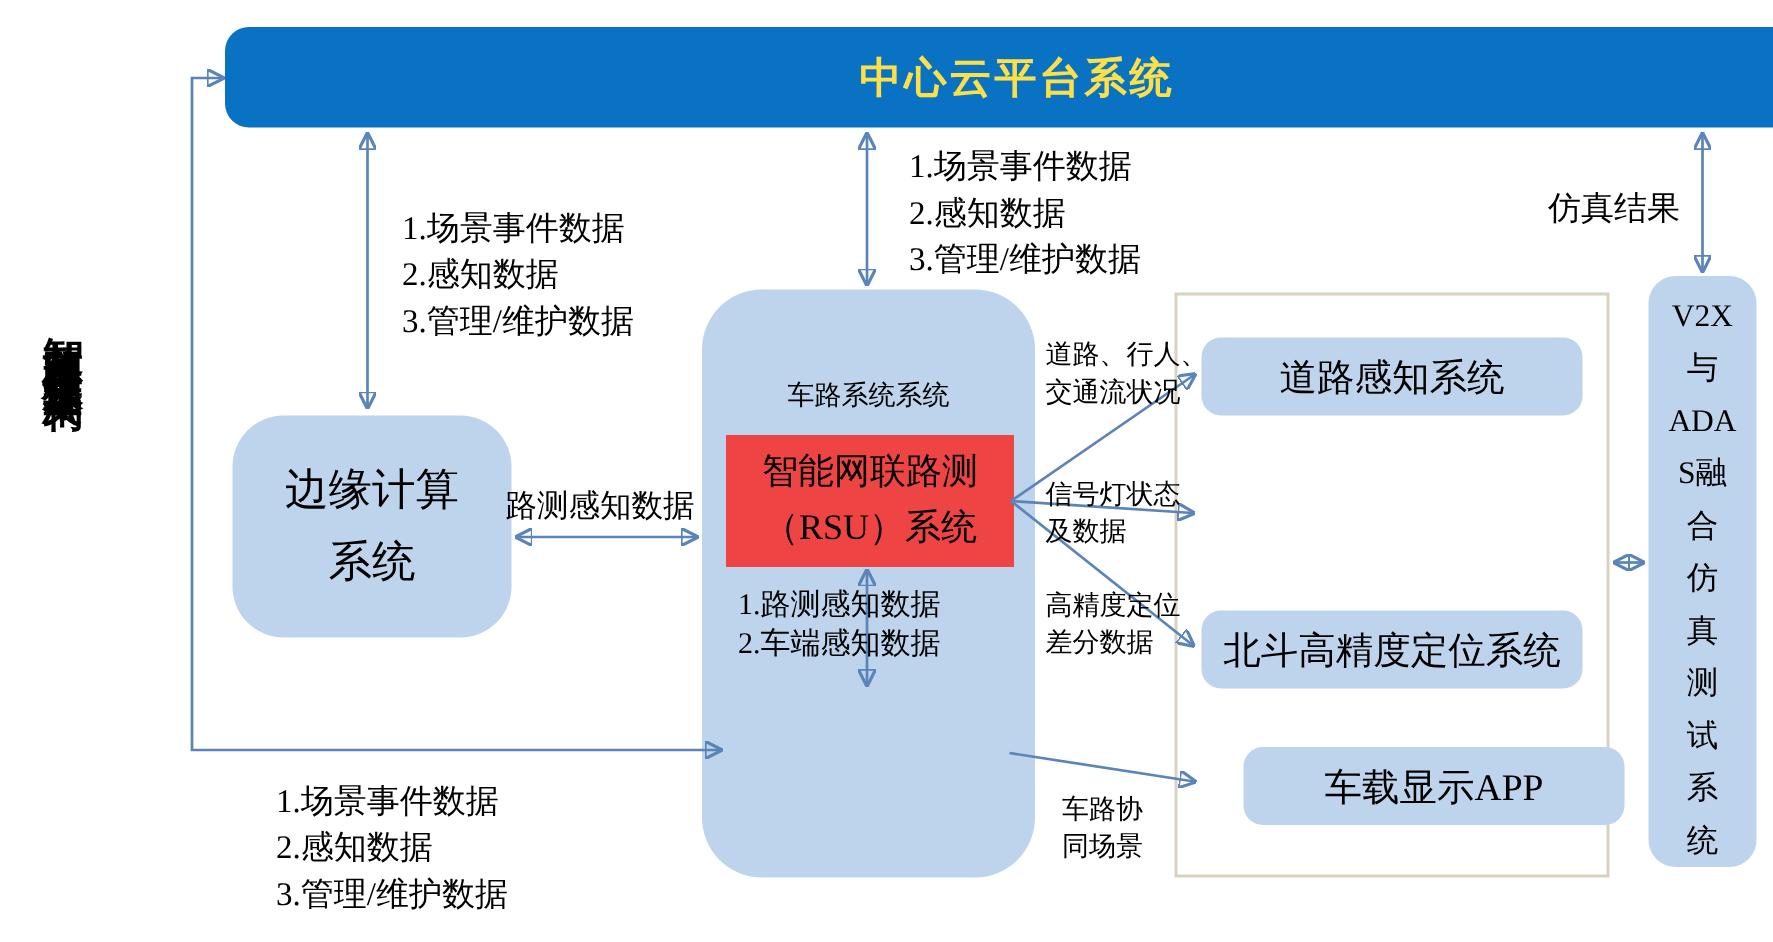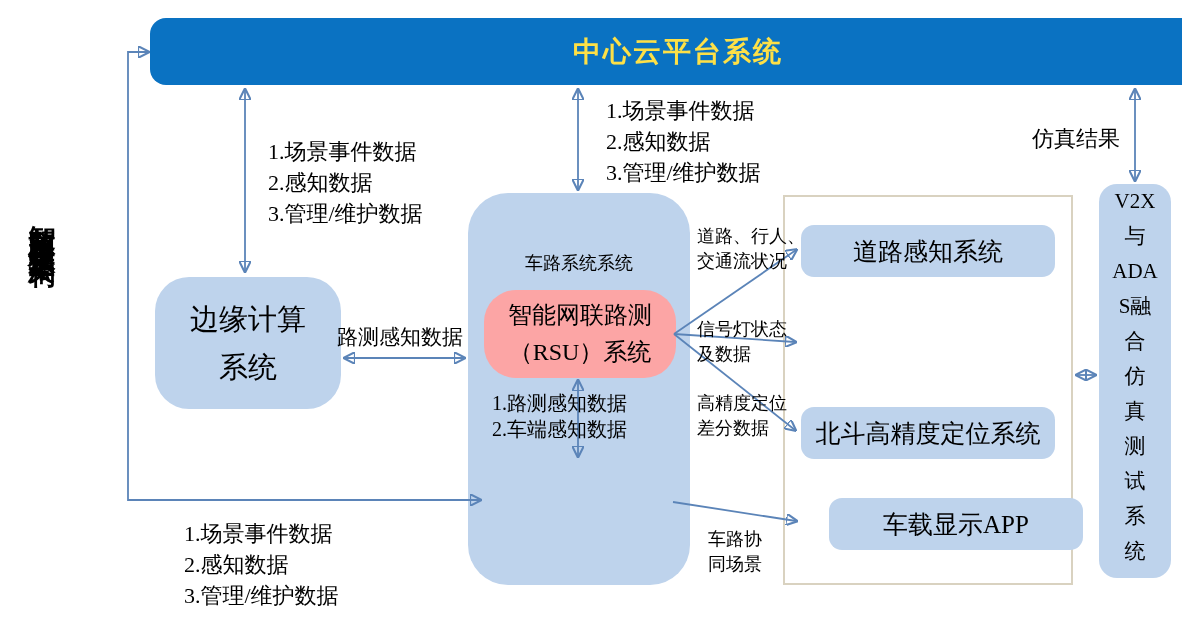--- a/index.html
+++ b/index.html
@@ -22,38 +22,38 @@
     color: #fde047; font-size: 28px; font-weight: bold; letter-spacing: 2px;
     z-index: 2;
   }
   .side-title {
     position: absolute; left: 22px; top: 203px;
     writing-mode: vertical-lr; text-orientation: upright;
     font-size: 27px; font-weight: 600; letter-spacing: 4px; line-height: 40px;
     z-index: 2;
   }
   .edge-box {
-    position: absolute; left: 155px; top: 277px; width: 186px; height: 132px;
+    position: absolute; left: 155px; top: 277px; width: 186px; height: 148px;
     background: #bed3ec; border-radius: 34px;
     display: flex; align-items: center; justify-content: center; text-align: center;
     font-size: 29px; line-height: 48px; z-index: 2;
   }
   .vr-container {
     position: absolute; left: 468px; top: 193px; width: 222px; height: 392px;
     background: #bed3ec; border-radius: 40px; z-index: 1;
   }
   .vr-title {
     position: absolute; left: 468px; top: 212px; width: 222px;
     text-align: center; font-size: 18px; z-index: 2; margin-top: 39px;
   }
   .inner-box {
     position: absolute; left: 484px; width: 192px; height: 88px;
-    background: #fca5a5;
+    background: #ef4444;
     display: flex; align-items: center; justify-content: center; text-align: center;
-    font-size: 24px; line-height: 37px; z-index: 2; border-radius: 32px;
+    font-size: 24px; line-height: 37px; z-index: 2;
   }
   .rsu-box { top: 290px; }
   .obu-box { top: 460px; }
   .exchange-text {
     position: absolute; left: 492px; top: 390px; width: 180px;
     font-size: 20px; line-height: 26px; z-index: 6;
   }
   .right-panel {
     position: absolute; left: 783px; top: 195px; width: 290px; height: 390px;
     background: #ffffff; border: 2px solid #d9d2c0; z-index: 1;
@@ -64,21 +64,21 @@
     display: flex; align-items: center; justify-content: center;
     font-size: 25px; z-index: 2;
   }
   .rb-0 { top: 225px; }
   .rb-1 { top: 315px; }
   .rb-2 { top: 407px; }
   .rb-3 { top: 498px; margin-left: 28px; }
   .v2x-box {
     position: absolute; left: 1099px; top: 184px; width: 72px; height: 394px;
     background: #bed3ec; border-radius: 18px;
-    display: flex; align-items: flex-start; justify-content: center; text-align: center;
+    display: flex; align-items: flex-end; justify-content: center; text-align: center;
     font-size: 21px; line-height: 35px; z-index: 2;
   }
 
   
   .note { position: absolute; z-index: 6; font-size: 22px; line-height: 31px; }
   .note-list-topleft { left: 268px; top: 136px; }
   .note-list-topmid  { left: 606px; top: 95px; }
   .note-list-bottom  { left: 184px; top: 518px; }
   .note-sim   { left: 1032px; top: 123px; }
   .note-roadside { left: 337px; top: 322px; font-size: 21px; }

